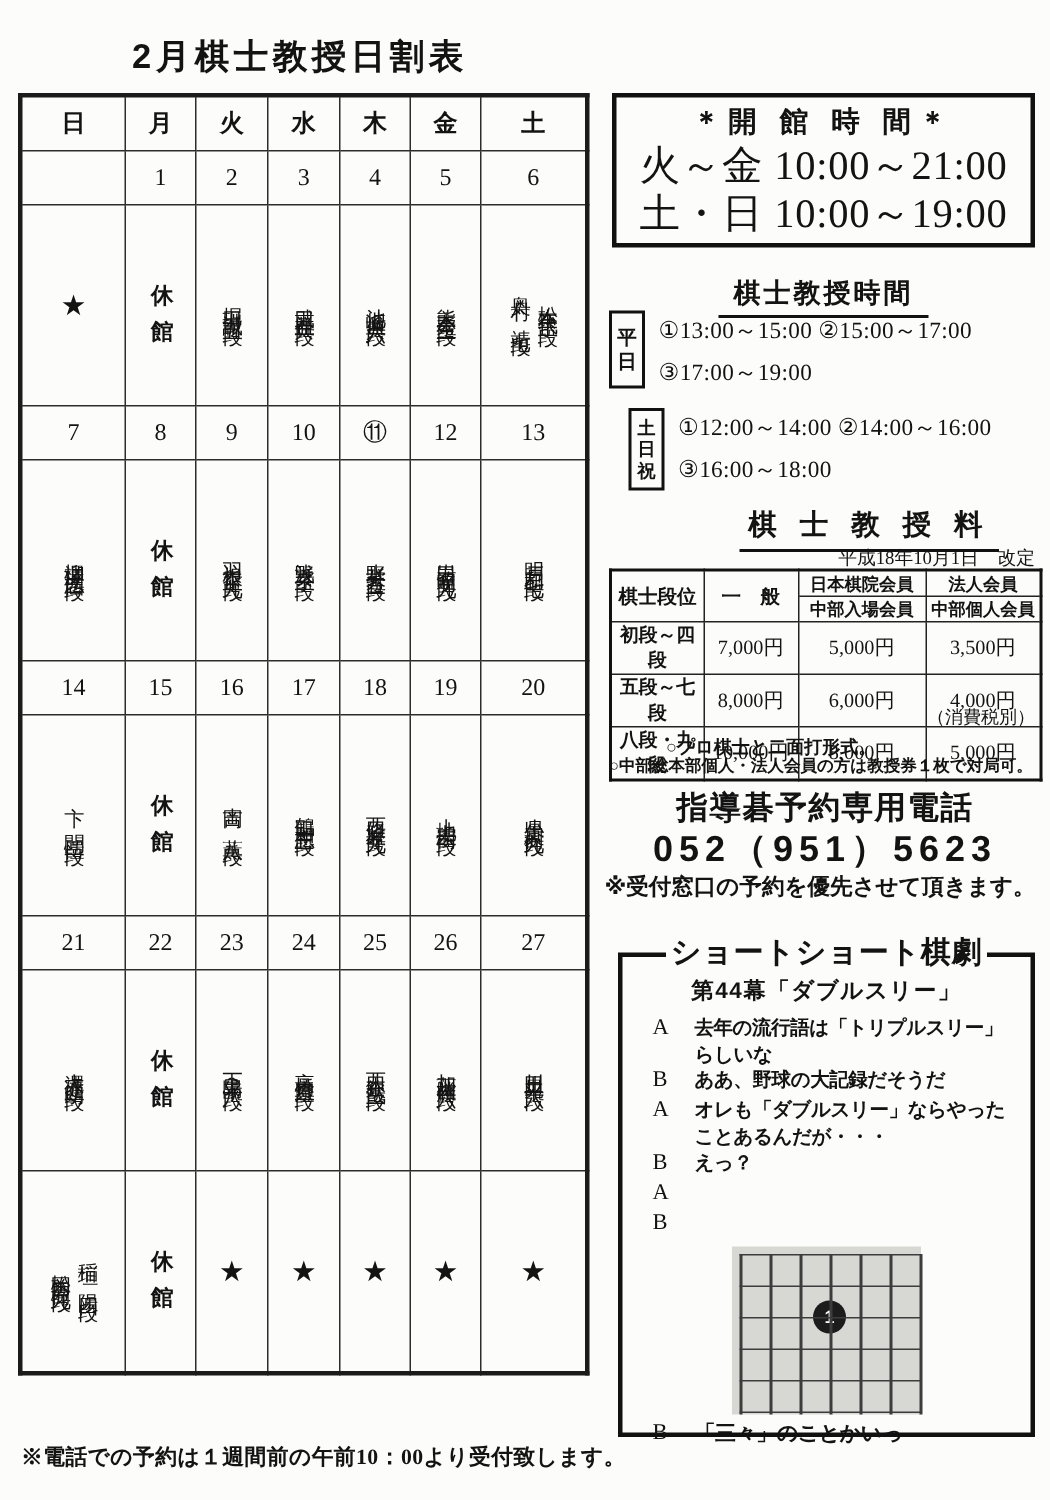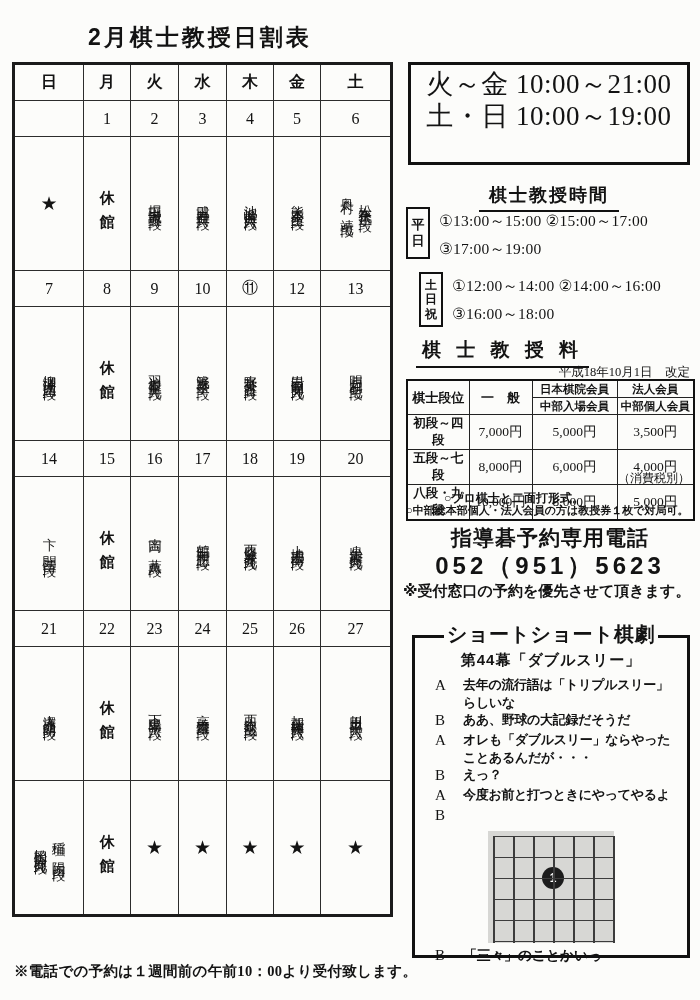--- a/index.html
+++ b/index.html
@@ -52,21 +52,21 @@
   #sched-weekday{top:207px;}
   #sched-weekend{top:272px;}
   .sched-label{
     flex:none;box-sizing:border-box;border:2px solid #111;width:24px;min-height:52px;
     padding:4px 0;text-align:center;font-weight:700;font-size:13px;line-height:1.25;
     word-break:break-all;display:flex;flex-direction:column;justify-content:center;
   }
   #sched-weekend .sched-label{font-size:12px;line-height:1.2;margin-left:13px;}
   .sched-lines{font-size:15.5px;line-height:1.8;white-space:pre-line;letter-spacing:0.2px;}
 
-  #fees-title-wrap{position:absolute;left:416px;top:337px;width:282px;text-align:left;}
+  #fees-title-wrap{position:absolute;left:384px;top:337px;width:282px;text-align:right;}
   #fees-title{display:inline-block;border-bottom:2.5px solid #111;padding:0 6px 3px;
     font-size:19px;font-weight:700;letter-spacing:5px;}
   #fee-revision{position:absolute;left:408px;top:364px;width:282px;text-align:right;font-size:12.5px;}
 
   #fee{
     position:absolute;left:406px;top:379px;width:287px;
     border-collapse:collapse;table-layout:fixed;border:2.5px solid #111;
   }
   #fee td{border:1.5px solid #222;text-align:center;vertical-align:middle;padding:0;}
   #fee .hcell{font-size:11.5px;font-weight:700;height:16px;font-family:"Liberation Sans","DejaVu Sans",sans-serif;}
@@ -232,20 +232,21 @@
         </td>
         <td>
           <div class="star">★</div>
         </td>
       </tr>
     </tbody>
 </table>
 <div id="cal-note">※電話での予約は１週間前の午前10：00より受付致します。</div>
 
 <div id="hours-box">
+  <div id="hours-title" class="gothic">＊開 館 時 間＊</div>
   <div class="hours-line" style="white-space: pre-line;">火～金 10:00～21:00
 土・日 10:00～19:00</div>
 </div>
 
 <div id="teach-title-wrap">
   <span id="teach-title" class="gothic">棋士教授時間</span>
 </div>
 
 <div id="sched-weekday" class="sched-row">
   <div class="sched-label gothic">平日</div>
@@ -326,21 +327,20 @@
       <div class="dline">
         <span class="spk">A</span>
         <span class="txt gothic">オレも「ダブルスリー」ならやったことあるんだが・・・</span>
       </div>
       <div class="dline">
         <span class="spk">B</span>
         <span class="txt gothic">えっ？</span>
       </div>
       <div class="dline">
         <span class="spk">A</span>
-        <span class="txt gothic">今度お前と打つときにやってやるよ</span>
       </div>
       <div class="dline">
         <span class="spk">B</span>
       </div>
     </div>
   <div id="board">
     <div id="stone" style="left: 54px; top: 36px;">1</div>
   <div class="gl" style="left: 5px; top: 5px; width: 1.5px; height: 107px;"></div>
       <div class="gl" style="left: 25px; top: 5px; width: 1.5px; height: 107px;"></div>
       <div class="gl" style="left: 45px; top: 5px; width: 1.5px; height: 107px;"></div>

